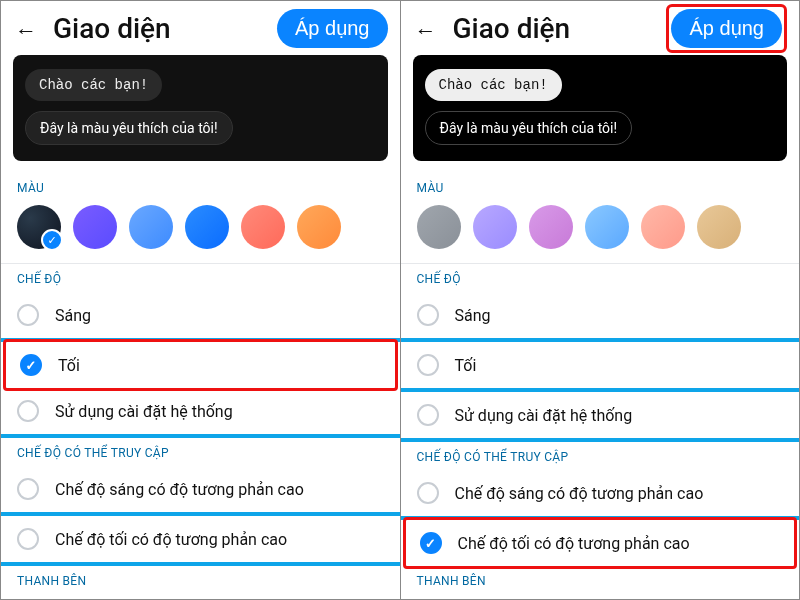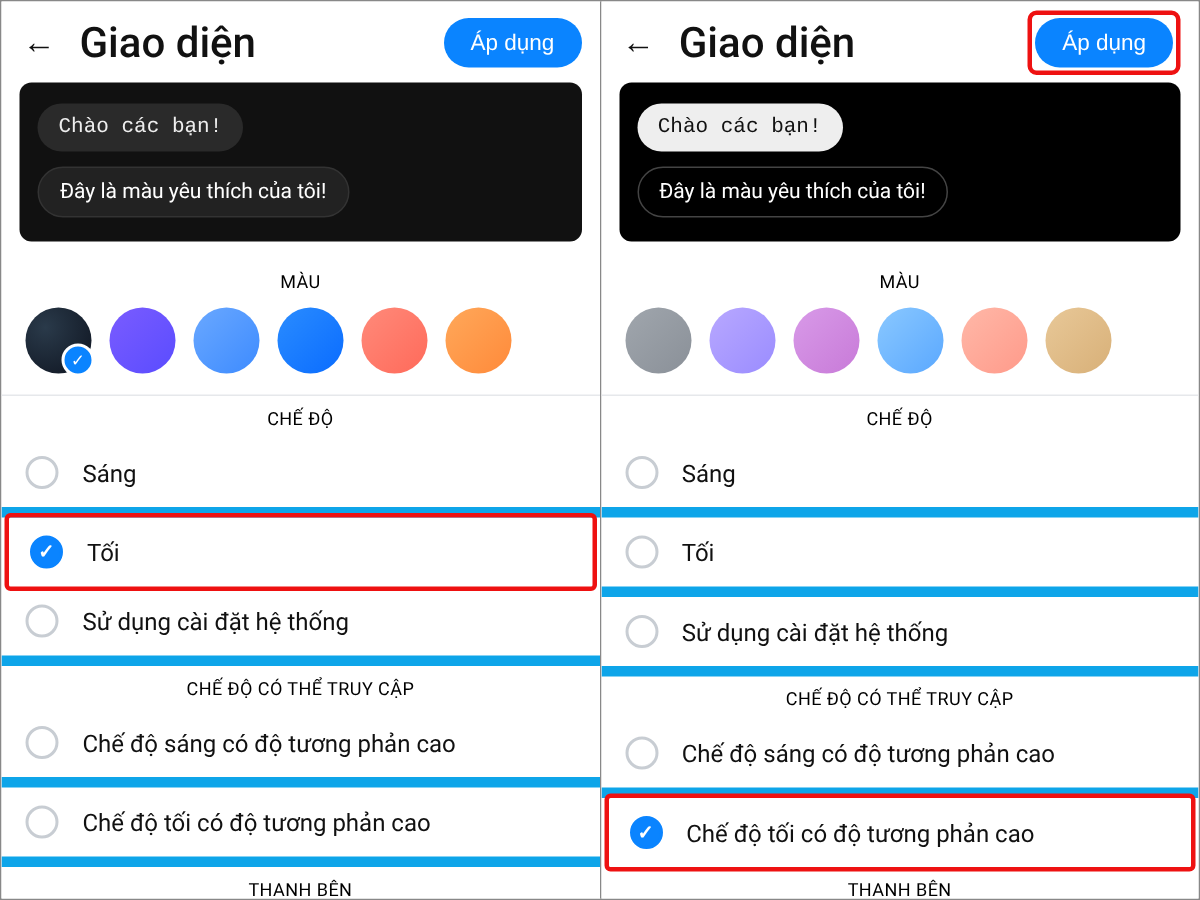--- a/index.html
+++ b/index.html
@@ -46,21 +46,21 @@
     color: #111;
     flex: 1;
     margin-left: 8px;
   }
   .apply-btn {
     background: #0a84ff;
     color: #fff;
     border: none;
     border-radius: 22px;
     padding: 8px 18px;
-    font-size: 15px;
+    font-size: 20px;
     font-weight: 500;
     cursor: pointer;
   }
   .chat-preview {
     margin: 0 12px 12px 12px;
     border-radius: 8px;
     padding: 14px 12px 16px 12px;
     min-height: 98px;
   }
   .chat-dark { background: #111; }
@@ -82,24 +82,23 @@
     background: #222;
     color: #fff;
     padding: 8px 14px;
     border-radius: 20px;
     font-size: 14px;
     border: 1px solid #333;
   }
   .chat-black .bubble-out { background: #000; border: 1px solid #444; }
   .section-label {
     font-size: 12px;
-    color: #000000;
+    color: #0369a1;
     letter-spacing: 0.3px;
     padding: 8px 16px 6px 16px;
-    text-align: center;
   }
   .swatches {
     display: flex;
     gap: 12px;
     padding: 4px 16px 14px 16px;
   }
   .swatch {
     width: 44px;
     height: 44px;
     border-radius: 50%;
@@ -120,21 +119,21 @@
     display: flex;
     align-items: center;
     justify-content: center;
     border: 2px solid #fff;
   }
   .sep { height: 1px; background: #e6e8eb; margin: 0 0; }
   .option-row {
     display: flex;
     align-items: center;
     padding: 12px 16px;
-    border-bottom: 7px solid #0ea5e9;
+    border-bottom: 4px solid #0ea5e9;
     cursor: pointer;
   }
   .option-row:last-child { border-bottom: none; }
   .radio {
     width: 22px;
     height: 22px;
     border: 2px solid #c8cdd3;
     border-radius: 50%;
     margin-right: 16px;
     flex-shrink: 0;

